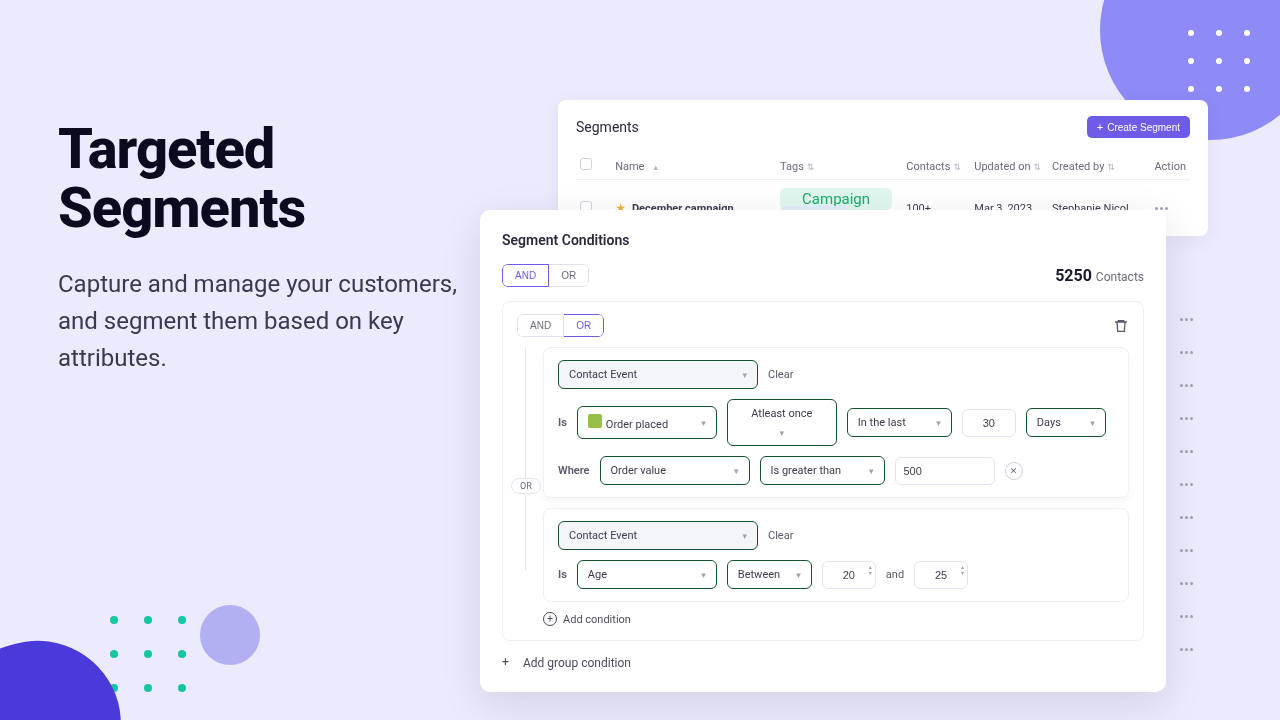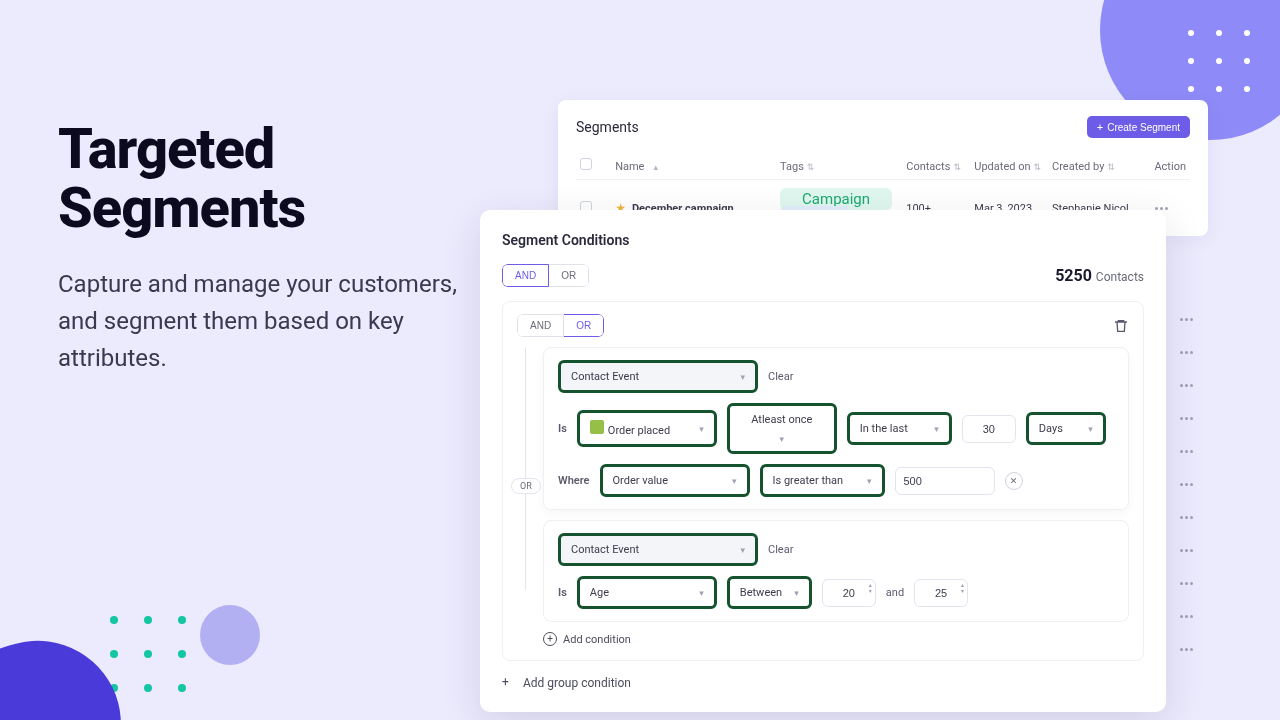--- a/index.html
+++ b/index.html
@@ -89,21 +89,21 @@
   .trash svg{width:100%;height:100%;}
 
   .rule-block{
     background:#fff; border:1px solid #eef0f4; border-radius:8px; padding:12px 14px;
     box-shadow:0 4px 10px rgba(40,40,80,.04);
     margin-bottom:10px; margin-left:26px; position:relative;
   }
   .rule-row{display:flex; align-items:center; gap:10px; margin-bottom:10px;}
   .rule-row:last-child{margin-bottom:0;}
   .sel{
-    border:3px solid #14532d; border-radius:6px; background:#fff;
+    border:1px solid #14532d; border-radius:6px; background:#fff;
     padding:7px 10px; font-size:11px; color:#3c3c4e;
     display:flex; align-items:center; justify-content:space-between; gap:8px; cursor:pointer;
   }
   .sel-muted{background:#f4f5f8;}
   .chev{font-size:9px; color:#9ea2b3;}
   .lbl{font-size:11px; color:#5a5a6e; font-weight:600;}
   .clear-link{font-size:11px; color:#5a5a6e; cursor:pointer;}
   .num-input{
     border:1px solid #e2e5ee; border-radius:6px; background:#fff;
     padding:7px 8px; width:54px; font-size:11px; color:#3c3c4e; text-align:center;

